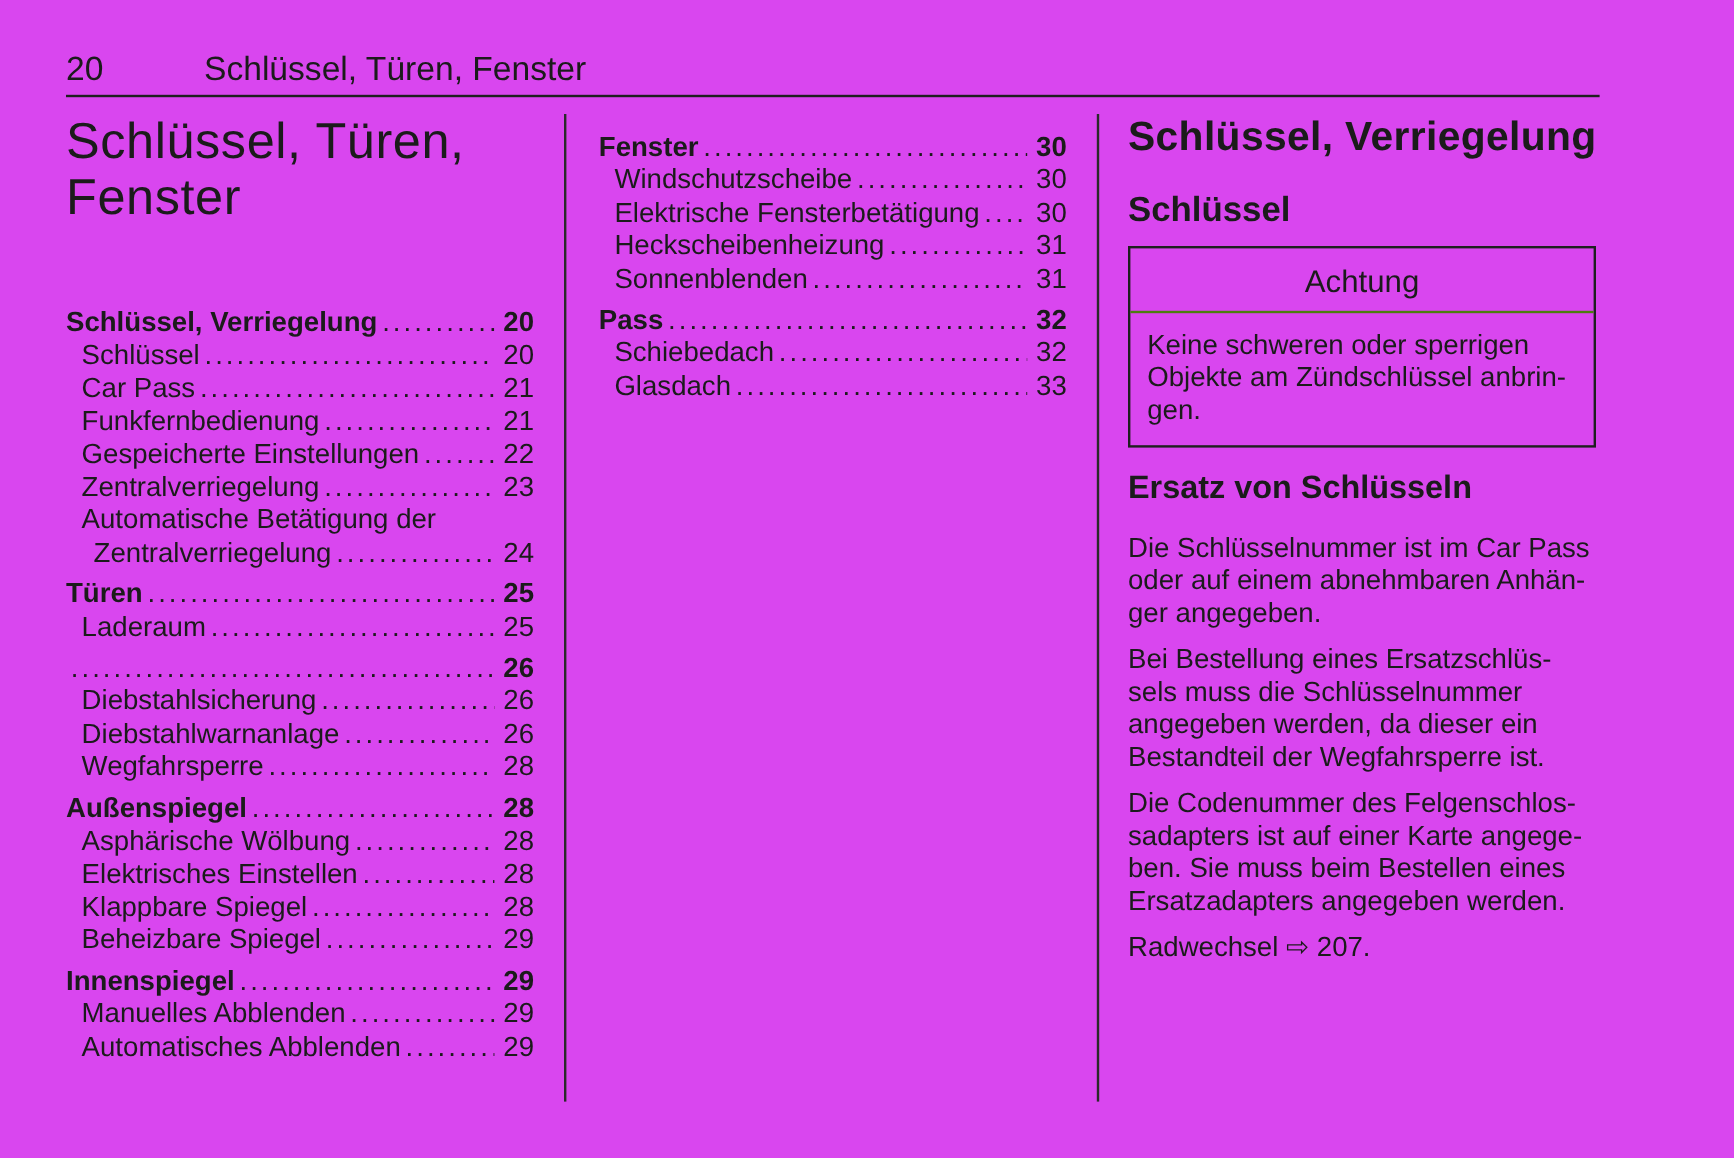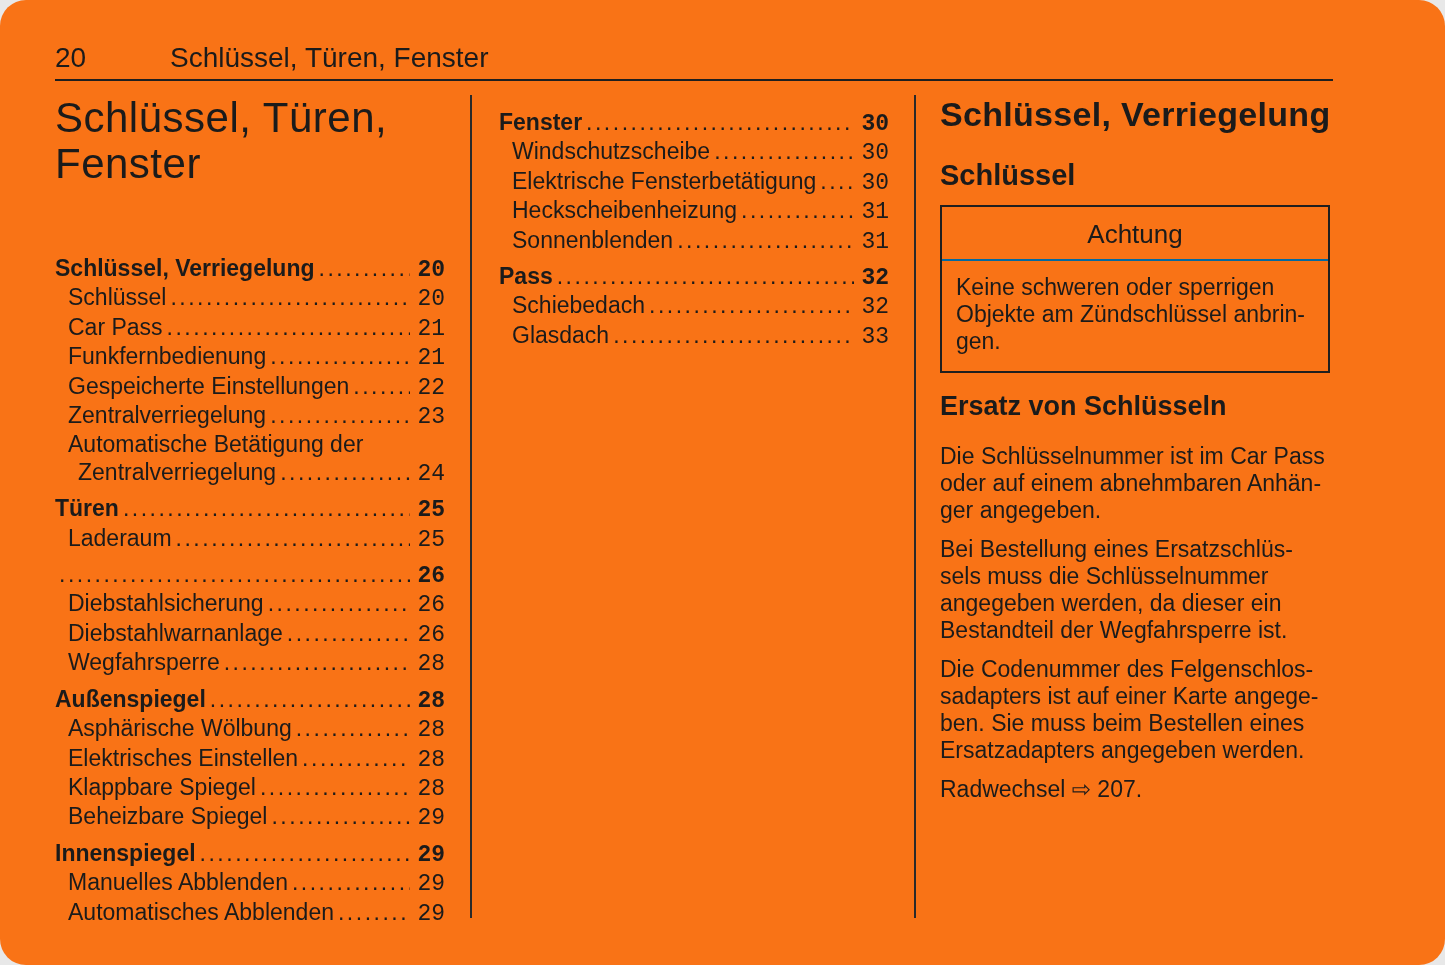--- a/index.html
+++ b/index.html
@@ -1,20 +1,19 @@
 <!DOCTYPE html>
 <html><head>
 <meta charset="utf-8">
 <style>
   html,body { margin:0; padding:0; background:#e8e8e8; }
   .page {
-    width:1445px; height:965px; background:#f97316; position:relative;
+    width:1445px; height:965px; background:#d946ef; position:relative;
     font-family:"Liberation Sans", sans-serif; color:#1b1b1b; overflow:hidden;
     margin:0 auto;
-    border-radius:26px;
   }
   
   .page-header {
     margin:0 112px 0 55px; padding:43px 0 6px 0;
     border-bottom:2px solid #1f1f1f;
     display:flex; align-items:baseline;
     font-size:28px; line-height:30px; font-weight:400;
   }
   .hdr-num { width:115px; }
   
@@ -36,29 +35,29 @@
   .toc-row { display:flex; align-items:baseline; line-height:27.4px; font-size:23px; }
   .toc-row.b { font-weight:700; }
   .toc-row.gap { margin-top:7px; }
   .toc-row.ind1 { padding-left:13px; }
   .toc-row.ind2 { padding-left:23px; }
   .lbl { white-space:nowrap; }
   .dots {
     flex:1; min-width:0; overflow:hidden; white-space:nowrap;
     letter-spacing:2.5px; margin:0 7px 0 4px; font-weight:400;
   }
-  .pg { white-space:nowrap; text-align:right;font-family:Liberation Mono, monospace; }
+  .pg { white-space:nowrap; text-align:right; }
   
   .section-title { font-size:34px; line-height:38px; font-weight:700; margin:0; letter-spacing:0.3px; }
   .subsection-title { font-size:29px; line-height:32px; font-weight:700; margin:26px 0 0 0; }
   .caution {
     border:2px solid #1f1f1f; margin-top:14px; width:390px; box-sizing:border-box;
   }
   .caution-title {
-    border-bottom:2px solid #0369a1; text-align:center;
+    border-bottom:2px solid #4d7c0f; text-align:center;
     font-size:26px; line-height:30px; padding:12px 0 10px 0;
   }
   .caution-body {
     font-size:23px; line-height:27px; padding:13px 10px 16px 14px; white-space:pre;
   }
   .subheading { font-size:27px; line-height:30px; font-weight:700; margin:18px 0 22px 0; }
   .para { font-size:23px; line-height:27px; margin:0 0 12px 0; white-space:pre; }
 </style>
 </head>
 <body>

